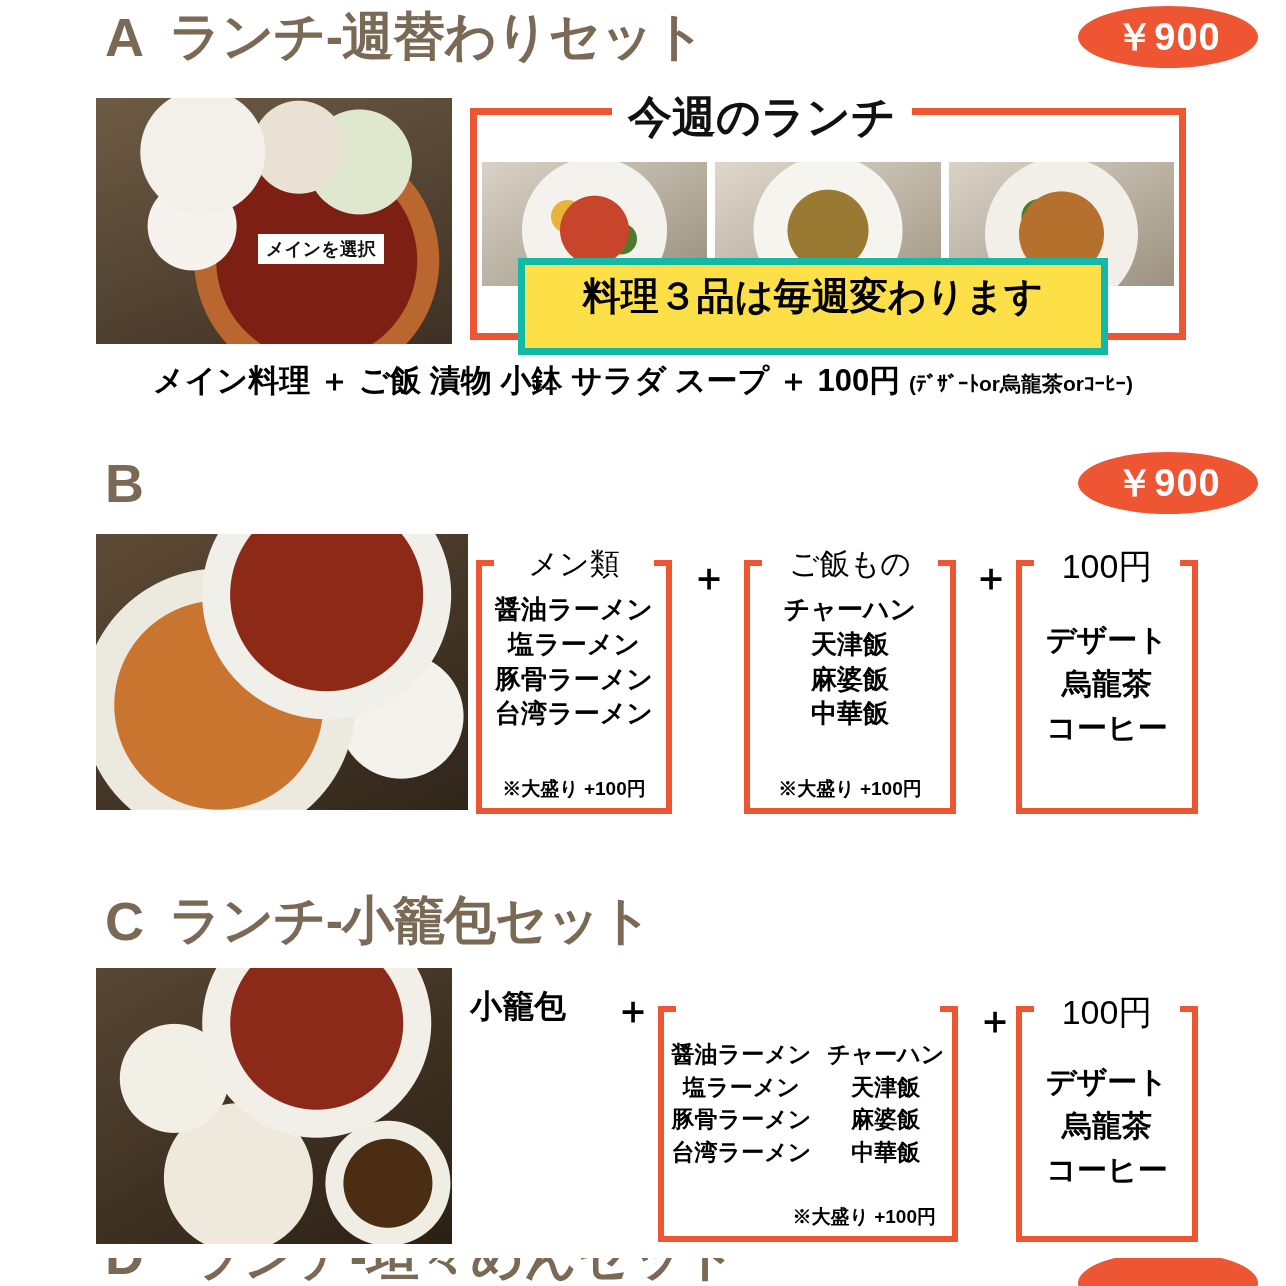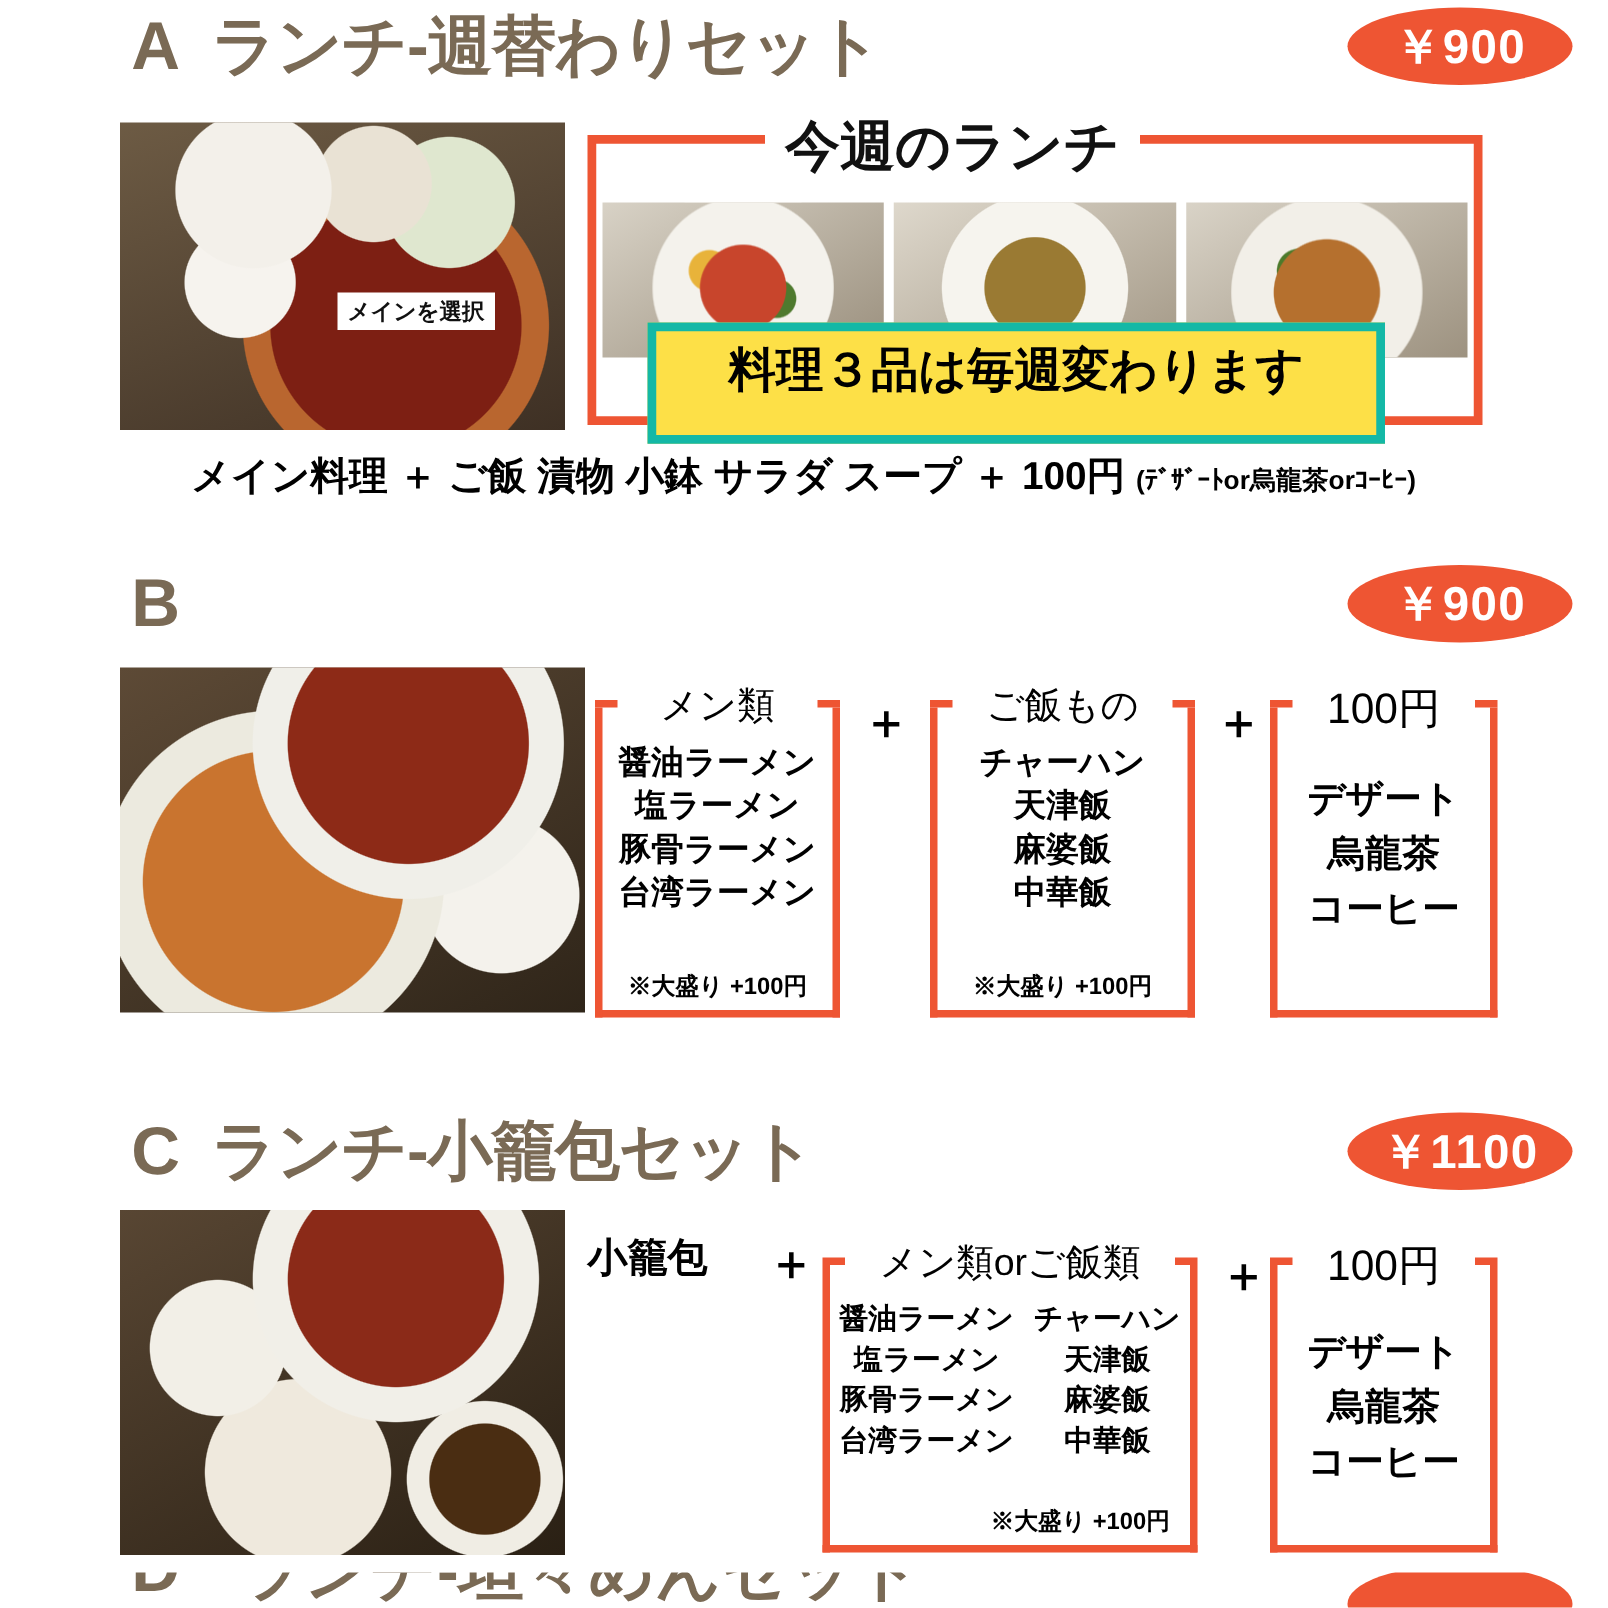--- a/index.html
+++ b/index.html
@@ -344,21 +344,21 @@
 <body>
 
 <div id="section-a">
   <div class="section-header">
     <span class="sec-letter">A</span>
     <span class="sec-title">ランチ-週替わりセット</span>
     <span class="price-badge">￥900</span>
   </div>
 
   <div id="a-photo" class="photo setmeal">
-    <span class="photo-caption" style="left:174px; top:136px;">メインを選択</span>
+    <span class="photo-caption" style="left:162px; top:136px;">メインを選択</span>
   </div>
 
   <div id="weekly-box"></div>
   <div id="weekly-title">今週のランチ</div>
 
   <div class="weekly-photos">
     <div class="photo dish-a"></div>
     <div class="photo dish-b"></div>
     <div class="photo dish-c"></div>
   </div>
@@ -412,30 +412,28 @@
       <li>烏龍茶</li>
       <li>コーヒー</li>
     </ul>
   </div>
 </div>
 
 <div id="section-c">
   <div class="section-header" style="position:absolute; left:0; top:884px; width:1286px;">
     <span class="sec-letter">C</span>
     <span class="sec-title">ランチ-小籠包セット</span>
-    <span class="price-badge">￥1100</span>
   </div>
 
   <div id="c-photo" class="photo shoronpo"></div>
 
   <span id="c-shoronpo-label">小籠包</span>
   <span id="c-plus1" class="plus">＋</span>
 
   <div id="c-choice" class="bracket">
-    <span class="bracket-title">メン類orご飯類</span>
     <div class="two-col">
       <ul>
         <li>醤油ラーメン</li>
         <li>塩ラーメン</li>
         <li>豚骨ラーメン</li>
         <li>台湾ラーメン</li>
       </ul>
       <ul>
         <li>チャーハン</li>
         <li>天津飯</li>

